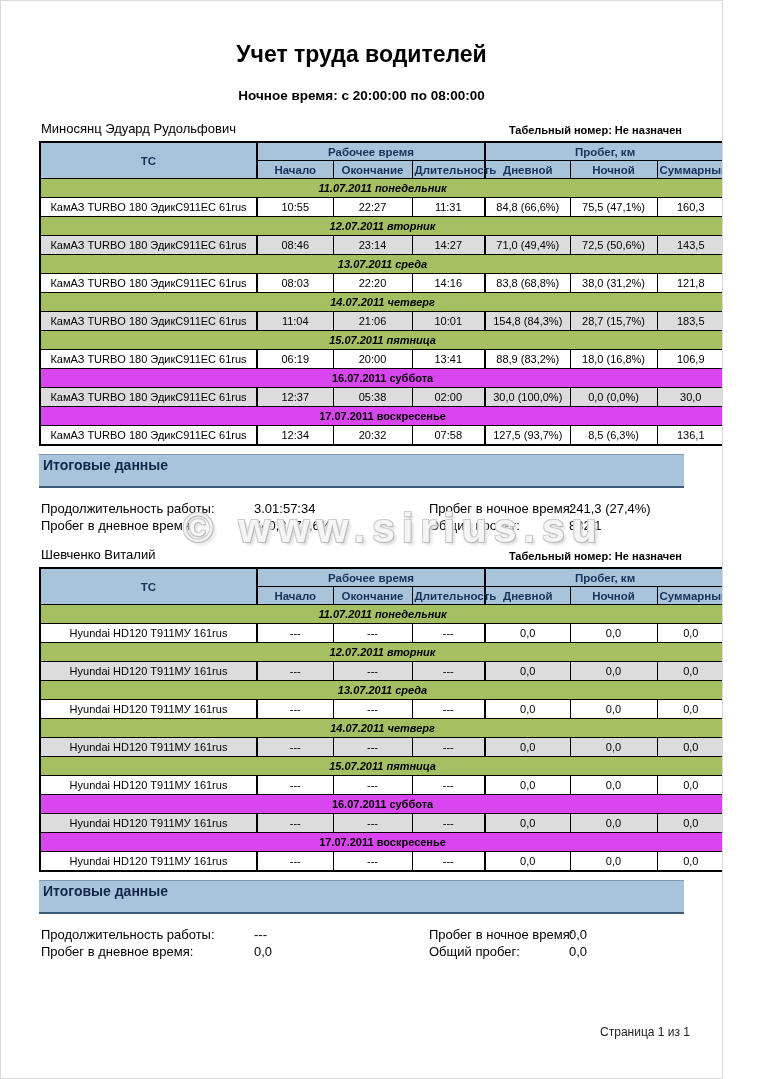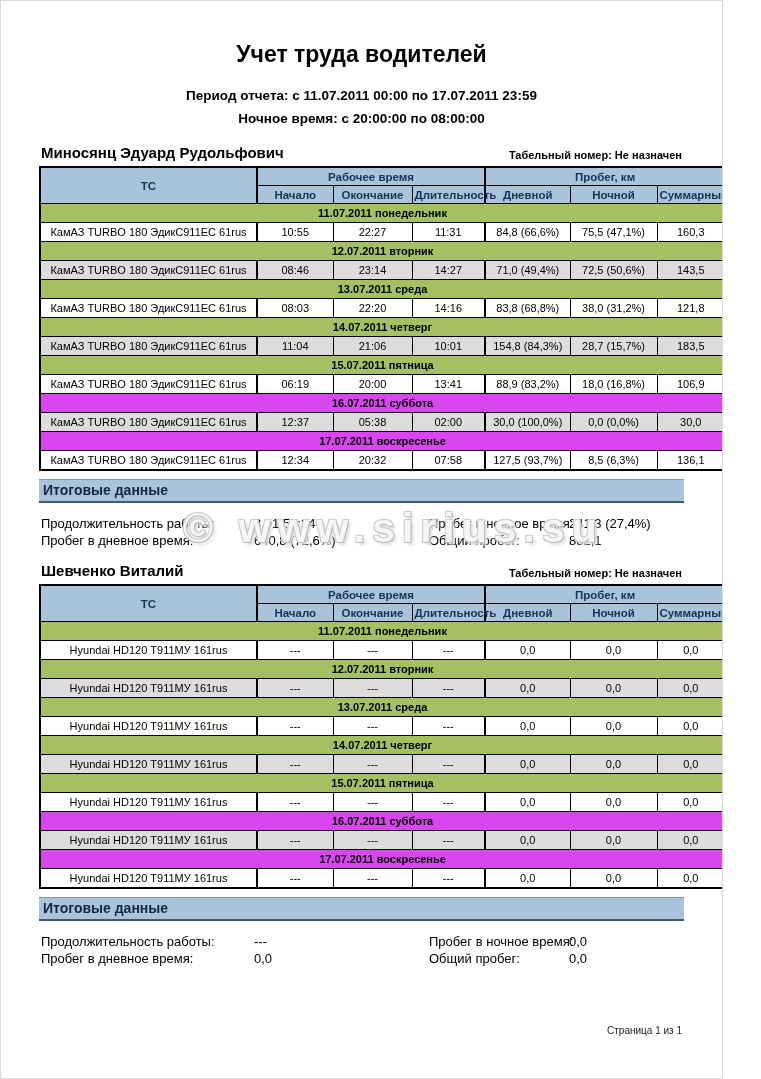--- a/index.html
+++ b/index.html
@@ -22,21 +22,21 @@
   .doc-subline{
     text-align:center;
     font-size:13.5px;font-weight:bold;
     line-height:23px;
     margin:0;
   }
   .driver-heading{
     display:flex;justify-content:space-between;align-items:flex-end;
     margin:14px 2px 5px 2px;
   }
-  .driver-name{font-size:15px;font-weight:bold;}
+  .driver-name{font-size:13px;font-weight:normal;}
   .driver-badge{font-size:11px;font-weight:bold;margin-left:44px;}
   table.report-table{
     width:100%;
     border-collapse:collapse;
     border:2px solid #000;
     font-size:11px;
     table-layout:fixed;
   }
   table.report-table th{
     background:#a9c4da;
@@ -52,30 +52,30 @@
     text-align:center;
     padding:1px 3px;
     height:16px;
     background:#fff;
   }
   table.report-table .b-left2{border-left:2px solid #000;}
   td.day-band{
     font-weight:bold;
     height:16px;
   }
-  td.day-band.weekday{background:#a4c063;}
+  td.day-band.weekday{background:#a4c063;font-style:italic;}
   td.day-band.weekend{background:#d946ef;}
   tr.shaded td{background:#dcdcdc;}
   .totals-bar{
     margin-top:8px;
     background:#a9c4da;
     color:#12264a;
     font-size:14px;
     font-weight:bold;
-    padding:2px 4px 3px 4px;
+    padding:2px 4px 13px 4px;
     border-top:1px solid #7f99b3;
     border-bottom:2px solid #3d5a78;
   }
   .totals-grid{
     display:grid;
     grid-template-columns:213px 175px 140px 1fr;
     row-gap:2px;
     margin:13px 2px 0 2px;
     font-size:13px;
   }
@@ -86,32 +86,31 @@
     font-size:41px;
     font-weight:bold;
     letter-spacing:7px;
     color:#f5f5f5;
     text-shadow:1px 1px 0 #b9b9b9,-1px -1px 0 #cfcfcf,1px -1px 0 #c9c9c9,-1px 1px 0 #c9c9c9,3px 3px 3px #dedede;
     pointer-events:none;
     z-index:5;
   }
   .page-footer{
     position:absolute;
-    right:40px;top:1024px;
-    font-size:10px;
+    right:32px;top:1024px;
+    font-size:12px;
     color:#222;
   }
 </style>
 </head>
 <body>
 
 <div class="page">
 
   <h1 class="doc-title">Учет труда водителей</h1>
-  <p class="doc-subline">Период отчета: с 11.07.2011 00:00 по 17.07.2011 23:59</p>
   <p class="doc-subline">Ночное время: с 20:00:00 по 08:00:00</p>
 
   <div>
   <section class="driver">
     <div class="driver-heading">
       <span class="driver-name">Миносянц Эдуард Рудольфович</span>
       <span class="driver-badge">Табельный номер: Не назначен</span>
     </div>
     <table class="report-table">
       <colgroup>

